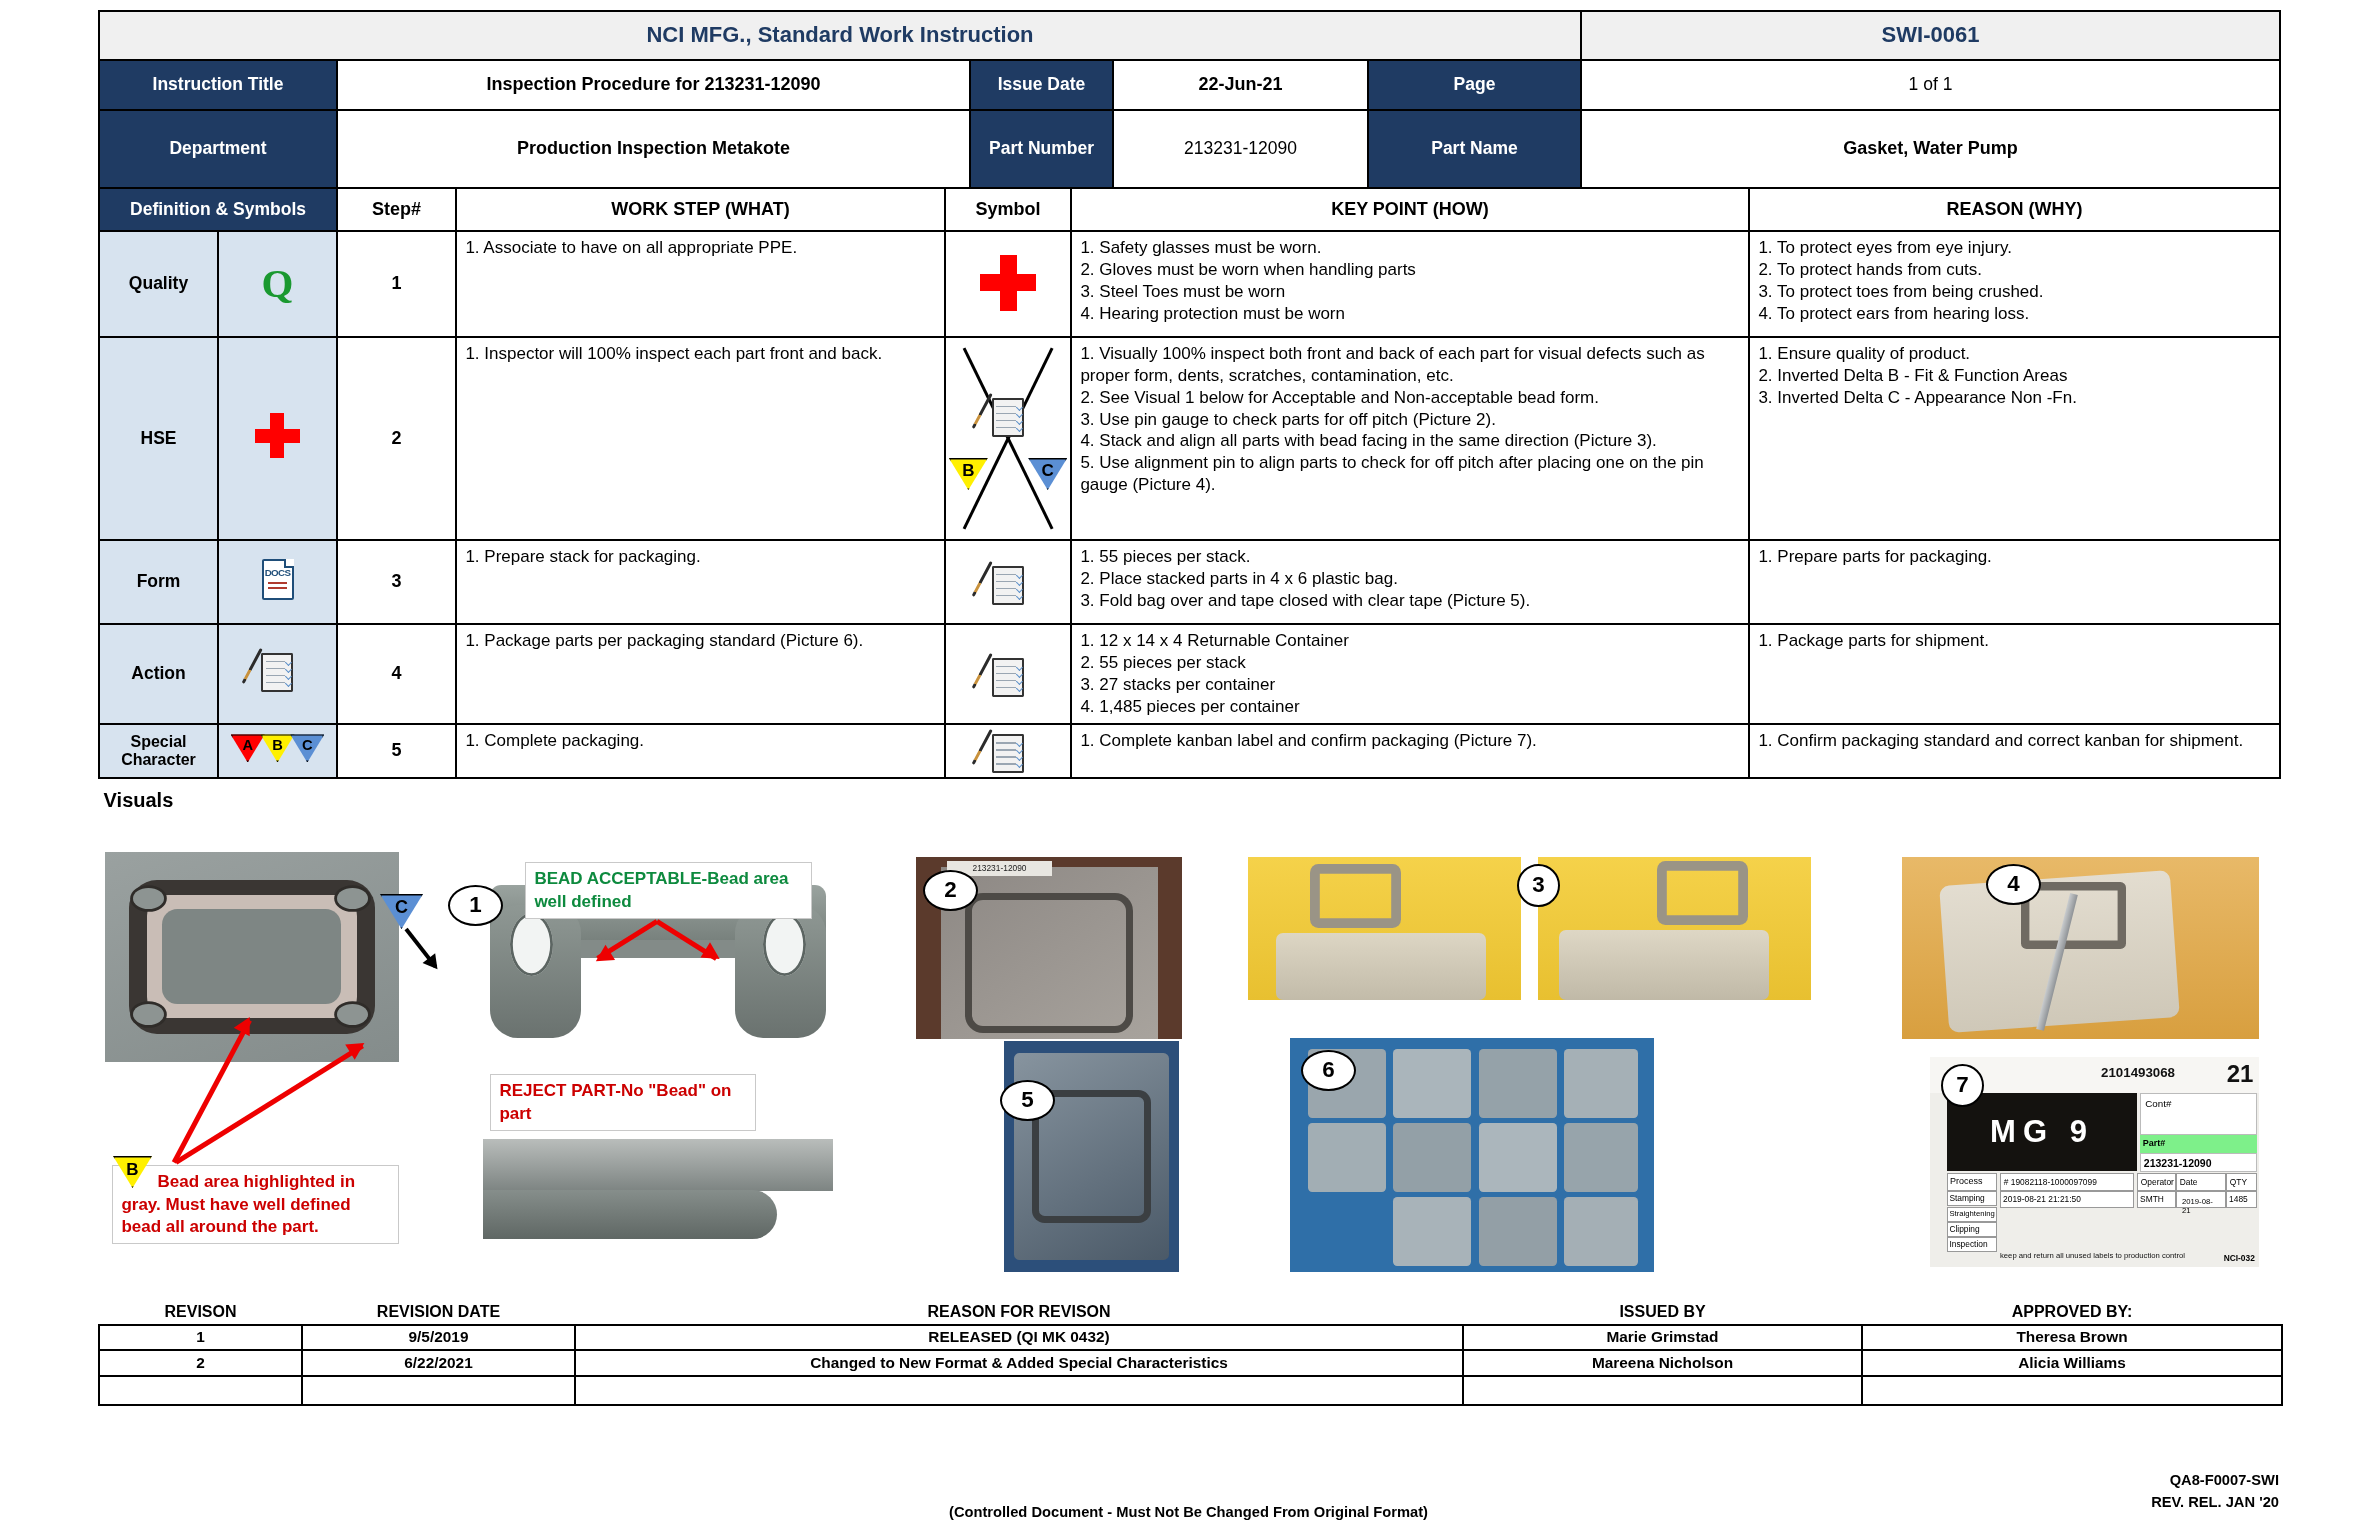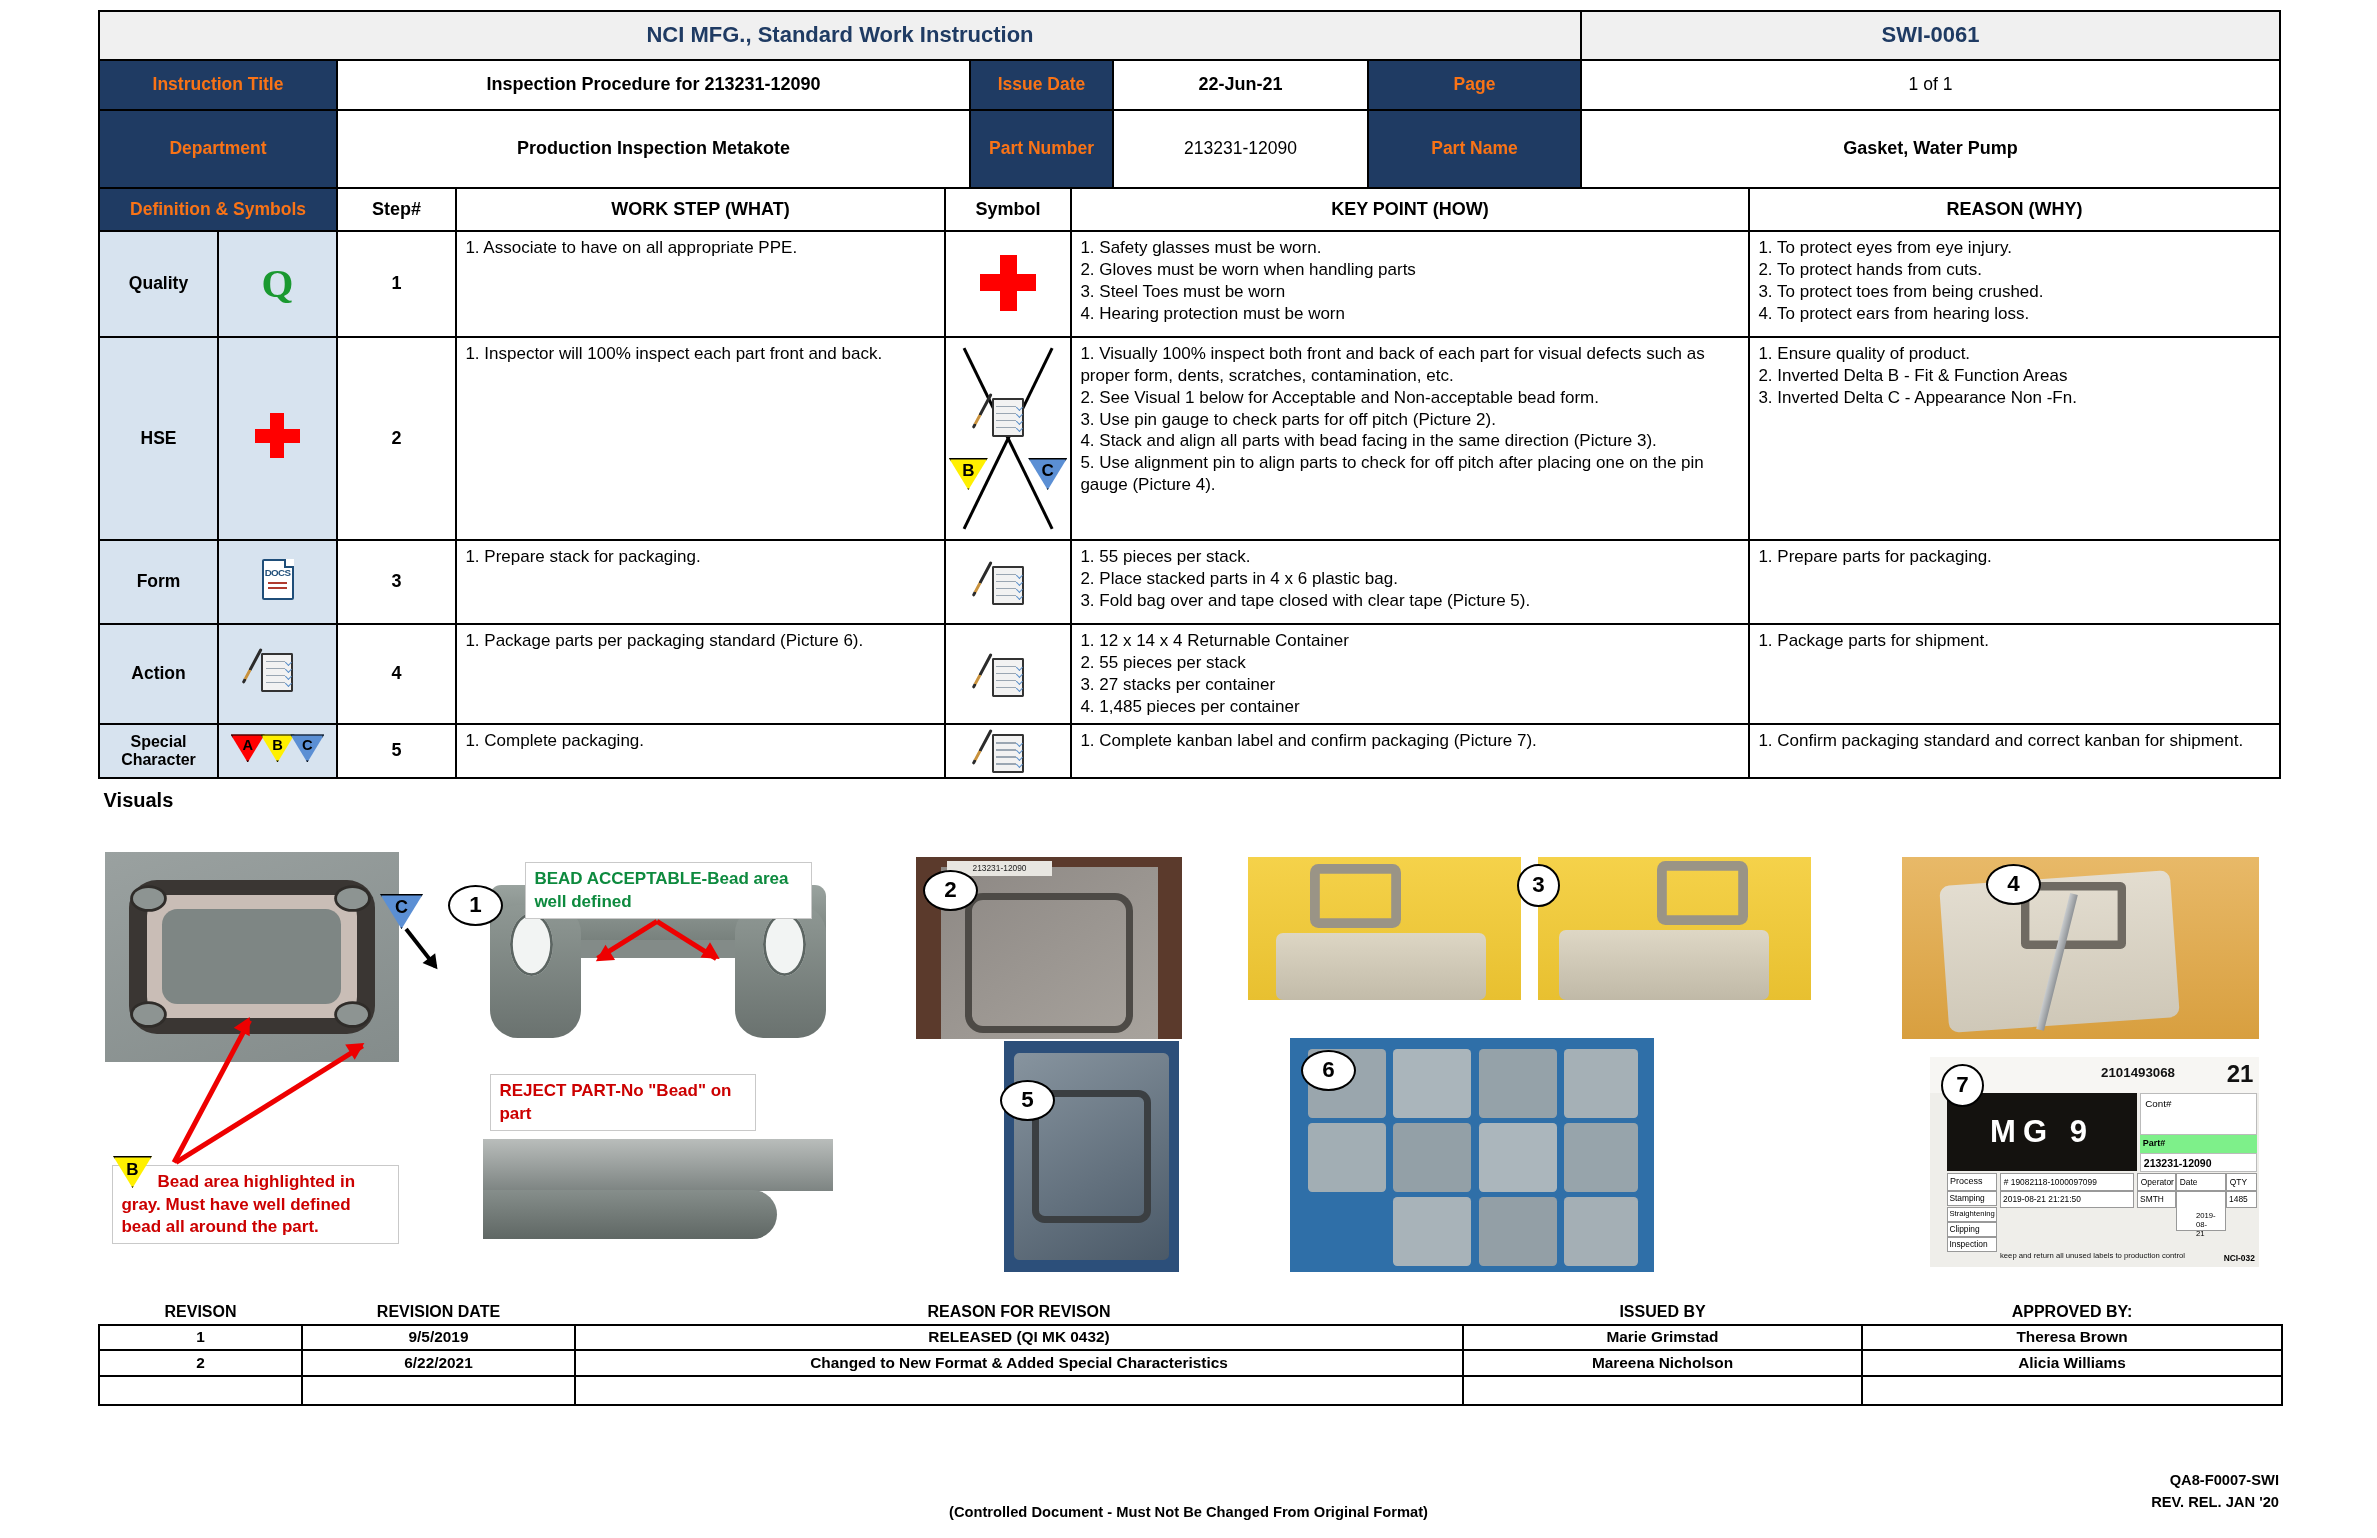--- a/index.html
+++ b/index.html
@@ -9,21 +9,21 @@
     background:#ffffff;
     font-family:"Liberation Sans", sans-serif;
     color:#000;
     -webkit-font-smoothing:antialiased;
   }
   .page { position:relative; width:2377px; height:1538px; padding:9.8px 98px 0 98px; }
 
   table { border-collapse:collapse; table-layout:fixed; width:2182px; }
   td, th { border:2.1px solid #000; vertical-align:top; padding:0; }
 
-  .navy { background:#1F3B63; color:#f97316; font-weight:bold; text-align:center; vertical-align:middle; font-size:17.5px; }
+  .navy { background:#1F3B63; color:#ffffff; font-weight:bold; text-align:center; vertical-align:middle; font-size:17.5px; }
   .titlebar { background:#F0F0F0; color:#1F3B63; font-weight:bold; text-align:center; vertical-align:middle; font-size:22px; }
   .ctr { text-align:center; vertical-align:middle; font-weight:bold; font-size:18px; }
   .ctr-lite { text-align:center; vertical-align:middle; font-size:17.5px; }
   .bluecell { background:#D7E3EF; text-align:center; vertical-align:middle; font-weight:bold; font-size:17.5px; }
   .hdr { text-align:center; vertical-align:middle; font-weight:bold; font-size:18px; background:#fff; }
 
   .cellpad { padding:5.6px 7px 5.6px 8.4px; font-size:17px; font-weight:normal; line-height:1.28; text-align:left; }
   .cellpad.reg { font-weight:normal; }
 
   
@@ -400,21 +400,21 @@
         <div style="position:absolute;left:17px;top:134px;width:50px;height:15.4px;border:0.7px solid #999;font-size:8.4px;background:#fff;padding:1.4px;">Stamping</div>
         <div style="position:absolute;left:17px;top:150px;width:50px;height:15.4px;border:0.7px solid #999;font-size:7.7px;background:#fff;padding:1.4px;">Straightening</div>
         <div style="position:absolute;left:17px;top:165px;width:50px;height:15.4px;border:0.7px solid #999;font-size:8.4px;background:#fff;padding:1.4px;">Clipping</div>
         <div style="position:absolute;left:17px;top:180px;width:50px;height:15.4px;border:0.7px solid #999;font-size:8.4px;background:#fff;padding:1.4px;">Inspection</div>
         <div style="position:absolute;left:70px;top:116px;width:134px;height:18px;border:0.7px solid #999;background:#fff;font-size:8.4px;padding:2.8px;"># 19082118-1000097099</div>
         <div style="position:absolute;left:70px;top:134px;width:134px;height:17px;border:0.7px solid #999;background:#fff;font-size:8.4px;padding:2.1px;">2019-08-21 21:21:50</div>
         <div style="position:absolute;left:207px;top:116px;width:39px;height:18px;border:0.7px solid #999;background:#fff;font-size:8.4px;padding:2.8px;">Operator</div>
         <div style="position:absolute;left:246px;top:116px;width:50px;height:18px;border:0.7px solid #999;background:#fff;font-size:8.4px;padding:2.8px;">Date</div>
         <div style="position:absolute;left:296px;top:116px;width:31px;height:18px;border:0.7px solid #999;background:#fff;font-size:8.4px;padding:2.8px;">QTY</div>
         <div style="position:absolute;left:207px;top:134px;width:39px;height:17px;border:0.7px solid #999;background:#fff;font-size:8.4px;padding:2.1px;">SMTH</div>
-        <div style="position:absolute;left:246px;top:134px;width:50px;height:17px;border:0.7px solid #999;background:#fff;font-size:7.7px;padding:19px;">2019-08-21</div>
+        <div style="position:absolute;left:246px;top:134px;width:50px;height:17px;border:0.7px solid #999;background:#fff;font-size:7.7px;padding:5px;">2019-08-21</div>
         <div style="position:absolute;left:296px;top:134px;width:31px;height:17px;border:0.7px solid #999;background:#fff;font-size:8.4px;padding:2.1px;">1485</div>
         <div style="position:absolute;left:70px;top:194px;width:203px;font-size:7.7px;color:#111;">keep and return all unused labels to production control</div>
         <div style="position:absolute;right:4.2px;bottom:4.2px;font-size:8.4px;font-weight:bold;">NCI-032</div>
       </div>
     </div>
     <div class="callout" style="left:1843px; top:285px;">7</div>
   </div>
 
   <table class="rev-table">
     <colgroup>

